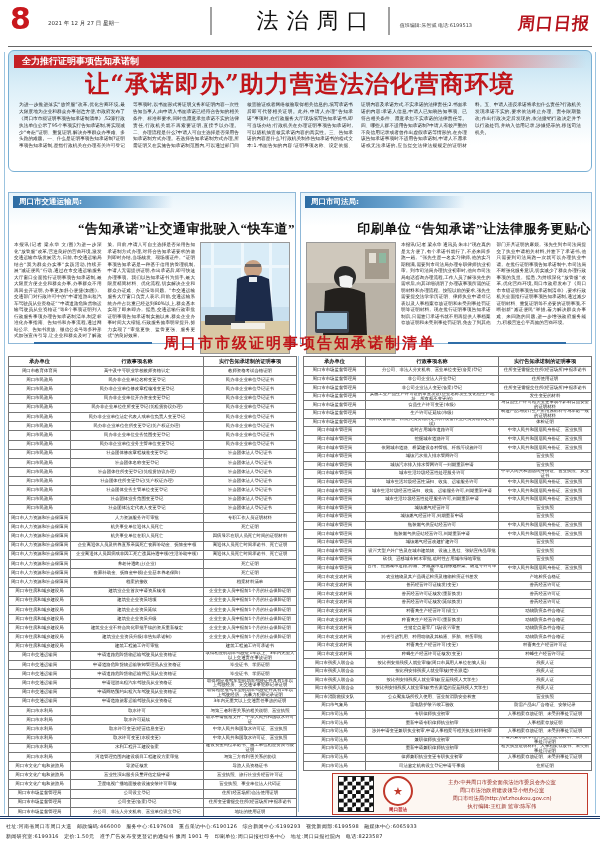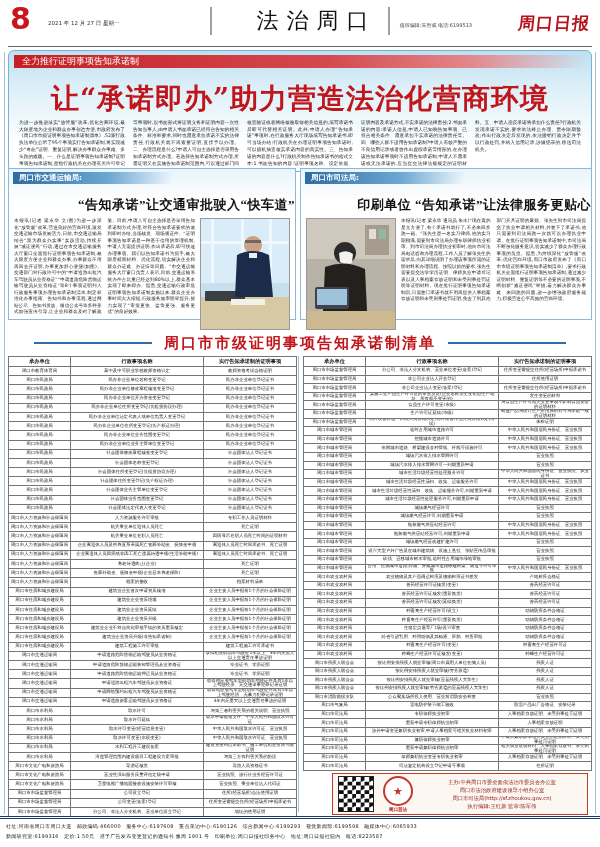--- a/index.html
+++ b/index.html
@@ -15,28 +15,28 @@
   .editorinfo{position:absolute;right:120px;top:18px;font-size:5px;color:#444;}
   .masthead{position:absolute;right:2px;top:8px;font-size:17px;font-weight:bold;color:#b5121b;
             font-family:"DejaVu Serif",serif;transform:skewX(-6deg);letter-spacing:1px;}
   .hdr-rule{position:absolute;top:46px;left:8px;right:8px;height:0;border-top:1px solid #666;}
   
   .edge{position:absolute;top:52px;width:1px;height:762px;background:#9cc4e0;}
   
   .banner{position:absolute;top:50px;left:8px;right:8px;height:122px;box-sizing:border-box;
           border:1.5px solid #7ab0d4;border-radius:6px;
           background:linear-gradient(180deg,#bfdff0 0%,#dcefF8 30%,#ffffff 78%);}
-  .kicker{margin:4px 5px 0 5px;height:13px;line-height:13px;color:#fff;font-weight:normal;font-size:9px;
+  .kicker{margin:4px 5px 0 5px;height:13px;line-height:13px;color:#fff;font-weight:bold;font-size:9px;
           padding-left:8px;background:linear-gradient(90deg,#c41f24 0%,#d4494e 55%,#e2888b 80%,rgba(226,136,139,0) 100%);}
-  .headline{margin-top:16px;text-align:center;color:#c0151a;font-weight:bold;font-size:28px;
+  .headline{margin-top:3px;text-align:center;color:#c0151a;font-weight:bold;font-size:24px;
             font-family:"DejaVu Serif",serif;letter-spacing:1px;line-height:1.1;}
   .banner-body{margin:5px 10px 0 10px;height:58px;overflow:hidden;column-count:5;column-gap:8px;
                font-size:4.7px;line-height:1.45;text-align:justify;color:#1b1b1b;}
   
-  .abox{position:absolute;top:168px;height:152px;box-sizing:border-box;border:1px solid #8fb8d8;
+  .abox{position:absolute;top:192px;height:152px;box-sizing:border-box;border:1px solid #8fb8d8;
         background:linear-gradient(180deg,#e8f4fb 0%,#ffffff 22%);}
   .abox.left{left:8px;width:288px;}
   .abox.right{left:300px;width:292px;}
   .deptbar{margin:3px 0 0 4px;width:160px;height:12px;line-height:12px;color:#fff;font-weight:bold;font-size:7.5px;
            padding-left:6px;box-sizing:border-box;
            background:linear-gradient(90deg,#2e6da4 0%,#6ea7d2 60%,rgba(158,201,232,0) 100%);}
   .ahead{margin-top:12px;text-align:right;font-family:Liberation Serif, serif;font-weight:bold;
          font-size:13px;color:#111;letter-spacing:0.5px;}
   .abody-row{display:flex;margin:4px 5px 0 5px;gap:5px;}
   .abody{flex:1;height:112px;overflow:hidden;column-count:2;column-gap:6px;

